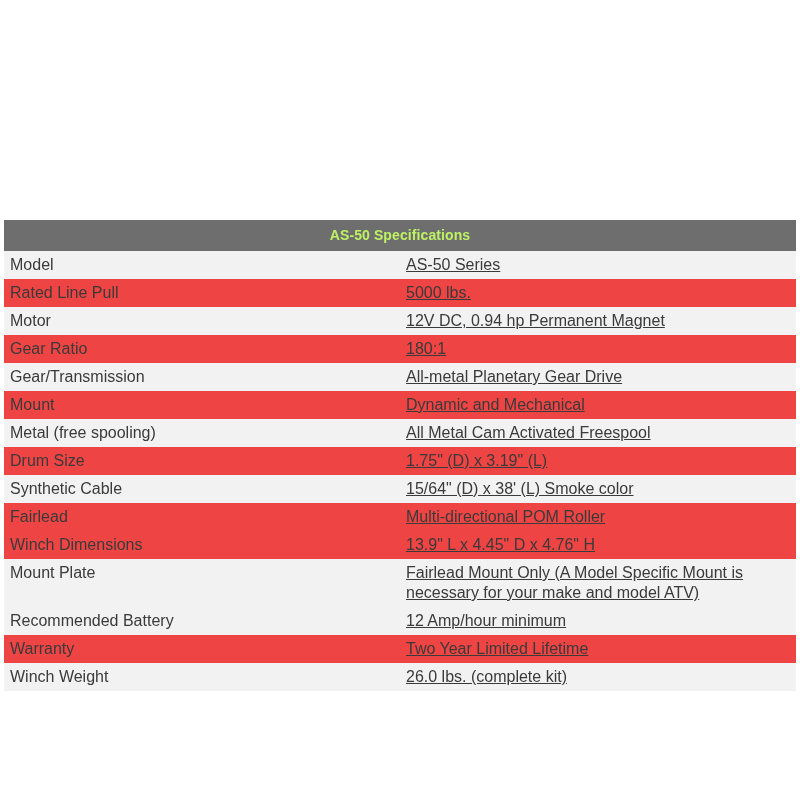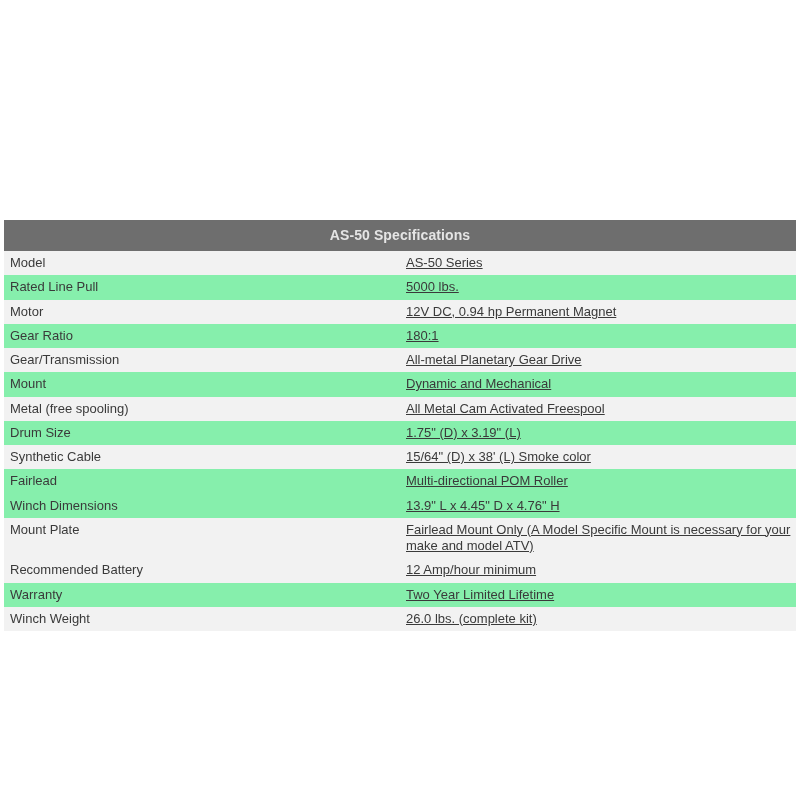--- a/index.html
+++ b/index.html
@@ -22,40 +22,40 @@
   .spec-table {
     position: absolute;
     left: 4px;
     top: 220px;
     width: 792px;
     border-collapse: collapse;
     table-layout: fixed;
   }
   .spec-table .title-row th {
     background: #6e6e6e;
-    color: #e5e5e5;
+    color: #bef264;
     font-size: 14px;
     font-weight: bold;
     text-align: center;
     padding: 7px 4px 8px 4px;
     letter-spacing: 0.1px;
   }
   .spec-table td {
-    font-size: 13px;
+    font-size: 16px;
     color: #3a3a3a;
     padding: 4px 4px 4px 6px;
     vertical-align: top;
     line-height: 1.25;
     margin-top: 40px;
   }
   .spec-table tr.odd td {
     background: #f2f2f2;
   }
   .spec-table tr.even td {
-    background: #86efac;
+    background: #ef4444;
   }
   .col-label {
     width: 142px;
   }
   .col-value {
     width: auto;
     text-decoration: underline;
   }
 </style>
 </head>

